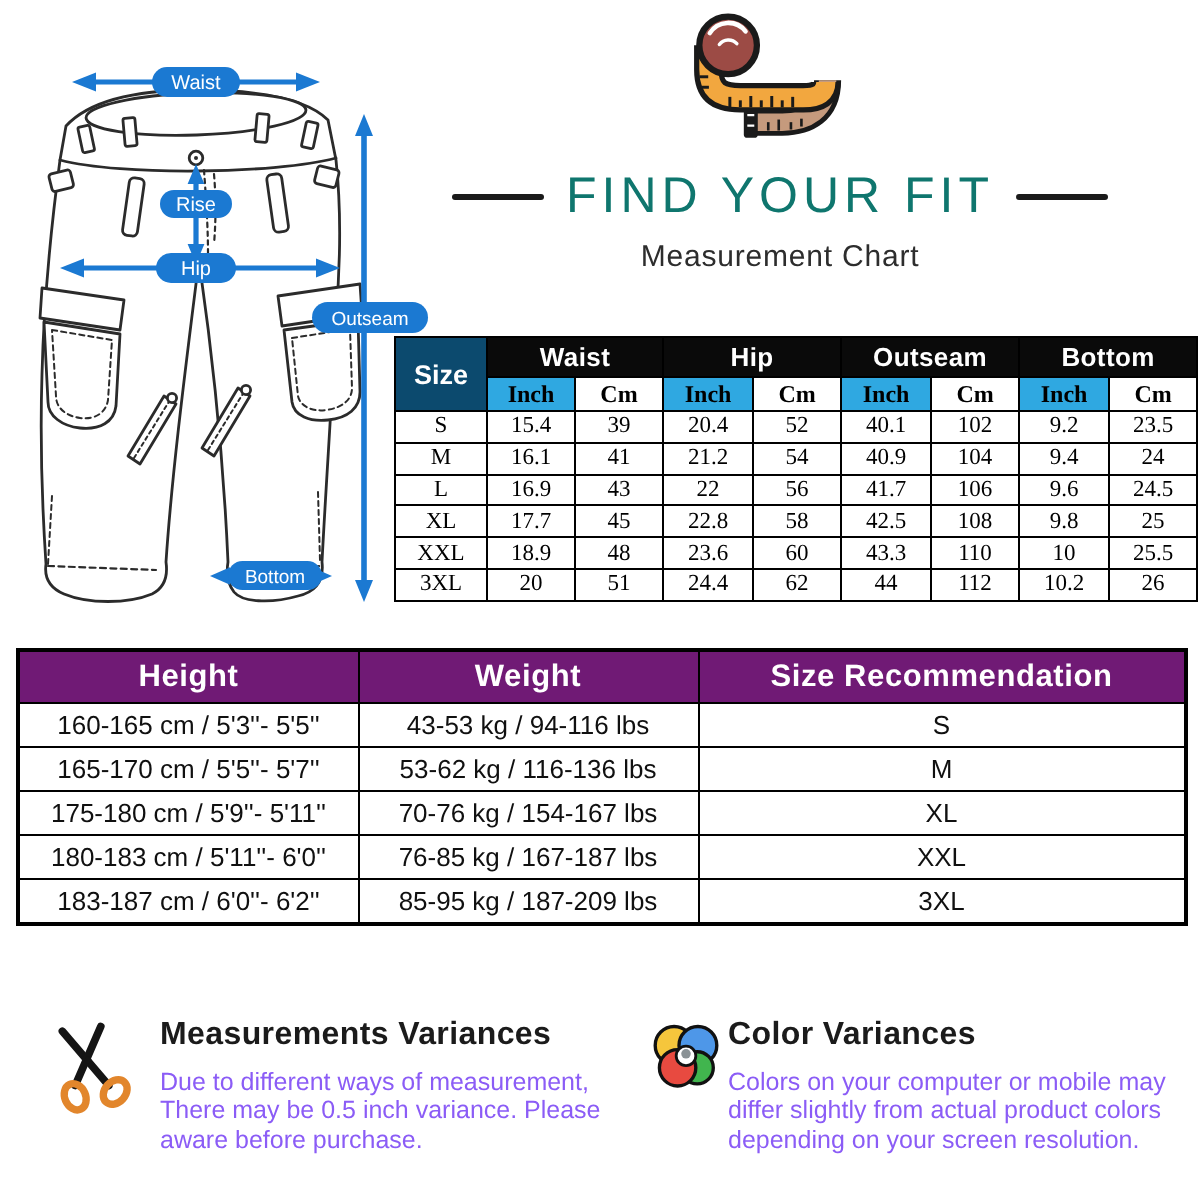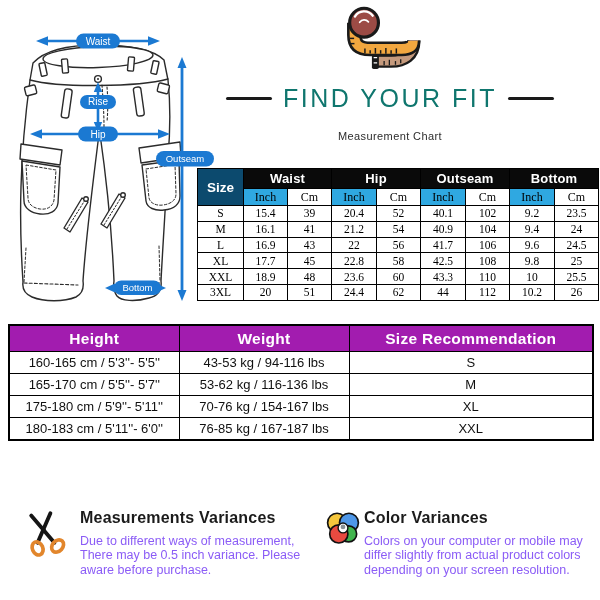--- a/index.html
+++ b/index.html
@@ -5,36 +5,36 @@
   html,body{margin:0;padding:0;background:#fff;}
   #canvas{position:relative;width:600px;height:600px;background:#fff;overflow:hidden;
           font-family:"Liberation Sans",sans-serif;}
   .abs{position:absolute;}
 
   
   #brand{position:absolute;left:225px;top:84px;width:330px;text-align:center;}
   #brand .title-row{display:flex;align-items:center;justify-content:center;gap:11px;}
   #brand h1{margin:0;font-size:25px;font-weight:500;letter-spacing:2.5px;color:#0f766e;white-space:nowrap;}
   #brand .dash{display:inline-block;width:46px;height:3px;background:#1a1a1a;border-radius:2px;}
-  #brand .subtitle{margin-top:17px;font-size:11px;letter-spacing:.4px;color:#2d2d2d;}
+  #brand .subtitle{margin-top:7px;font-size:15px;letter-spacing:.4px;color:#2d2d2d;}
 
   
   #size-table{position:absolute;left:197px;top:168px;width:401px;border-collapse:collapse;
               table-layout:fixed;background:#fff;}
   #size-table th,#size-table td{border:1px solid #000;text-align:center;vertical-align:middle;padding:0;overflow:hidden;}
   #size-table .corner{background:#0c4a6e;color:#fff;font-weight:bold;font-size:13.5px;}
   #size-table .grp{background:#0a0a0a;color:#fff;font-weight:bold;font-size:13px;height:19px;letter-spacing:.2px;}
-  #size-table .unit{font-family:"Liberation Serif",serif;font-size:12px;font-weight:normal;height:16px;}
+  #size-table .unit{font-family:"Liberation Serif",serif;font-size:12px;font-weight:bold;height:16px;}
   #size-table .unit.in{background:#2fa8e1;}
   #size-table td{font-family:"Liberation Serif",serif;font-size:11.5px;height:14.8px;color:#000;}
 
   
   #fit-table{position:absolute;left:8px;top:324px;width:584px;border-collapse:collapse;
              table-layout:fixed;border:2px solid #000;background:#fff;}
-  #fit-table th{background:#a21caf;color:#fff;font-size:15.5px;font-weight:bold;height:25px;
+  #fit-table th{background:#701a75;color:#fff;font-size:15.5px;font-weight:bold;height:25px;
                 border:1px solid #000;letter-spacing:.3px;padding:0;}
   #fit-table td{border:1.3px solid #000;font-size:13px;color:#101010;text-align:center;height:21px;padding:0;}
 
   
   .note{position:absolute;}
   .note h2{margin:0 0 7px 0;font-size:16px;font-weight:bold;color:#1b1b1b;letter-spacing:.2px;}
   .note p{margin:0;font-size:12.5px;line-height:14.4px;color:#8b5cf6;white-space:pre-line;}
   #note-measure{left:80px;top:509px;width:225px;}
   #note-color{left:364px;top:509px;width:220px;}
 
@@ -304,20 +304,25 @@
     <tr>
       <td>175-180 cm / 5'9''- 5'11''</td>
       <td>70-76 kg / 154-167 lbs</td>
       <td>XL</td>
     </tr>
     <tr>
       <td>180-183 cm / 5'11''- 6'0''</td>
       <td>76-85 kg / 167-187 lbs</td>
       <td>XXL</td>
     </tr>
+    <tr>
+      <td>183-187 cm / 6'0''- 6'2''</td>
+      <td>85-95 kg / 187-209 lbs</td>
+      <td>3XL</td>
+    </tr>
   </tbody>
     </table>
 
   <svg class="abs" style="left:24px;top:510px;" width="48" height="48" viewBox="0 0 60 60">
     <path d="M9,7 L38,41" stroke="#151515" stroke-width="4.8" stroke-linecap="round"></path>
     <path d="M33,4 L17,41" stroke="#151515" stroke-width="4.8" stroke-linecap="round"></path>
     <ellipse cx="42" cy="45" rx="6.5" ry="8.5" transform="rotate(42 42 45)" fill="none" stroke="#e2862c" stroke-width="4.6"></ellipse>
     <ellipse cx="17" cy="48" rx="6.5" ry="8.5" transform="rotate(-24 17 48)" fill="none" stroke="#e2862c" stroke-width="4.6"></ellipse>
     <circle cx="25" cy="25" r="2.1" fill="#151515"></circle>
   </svg>

